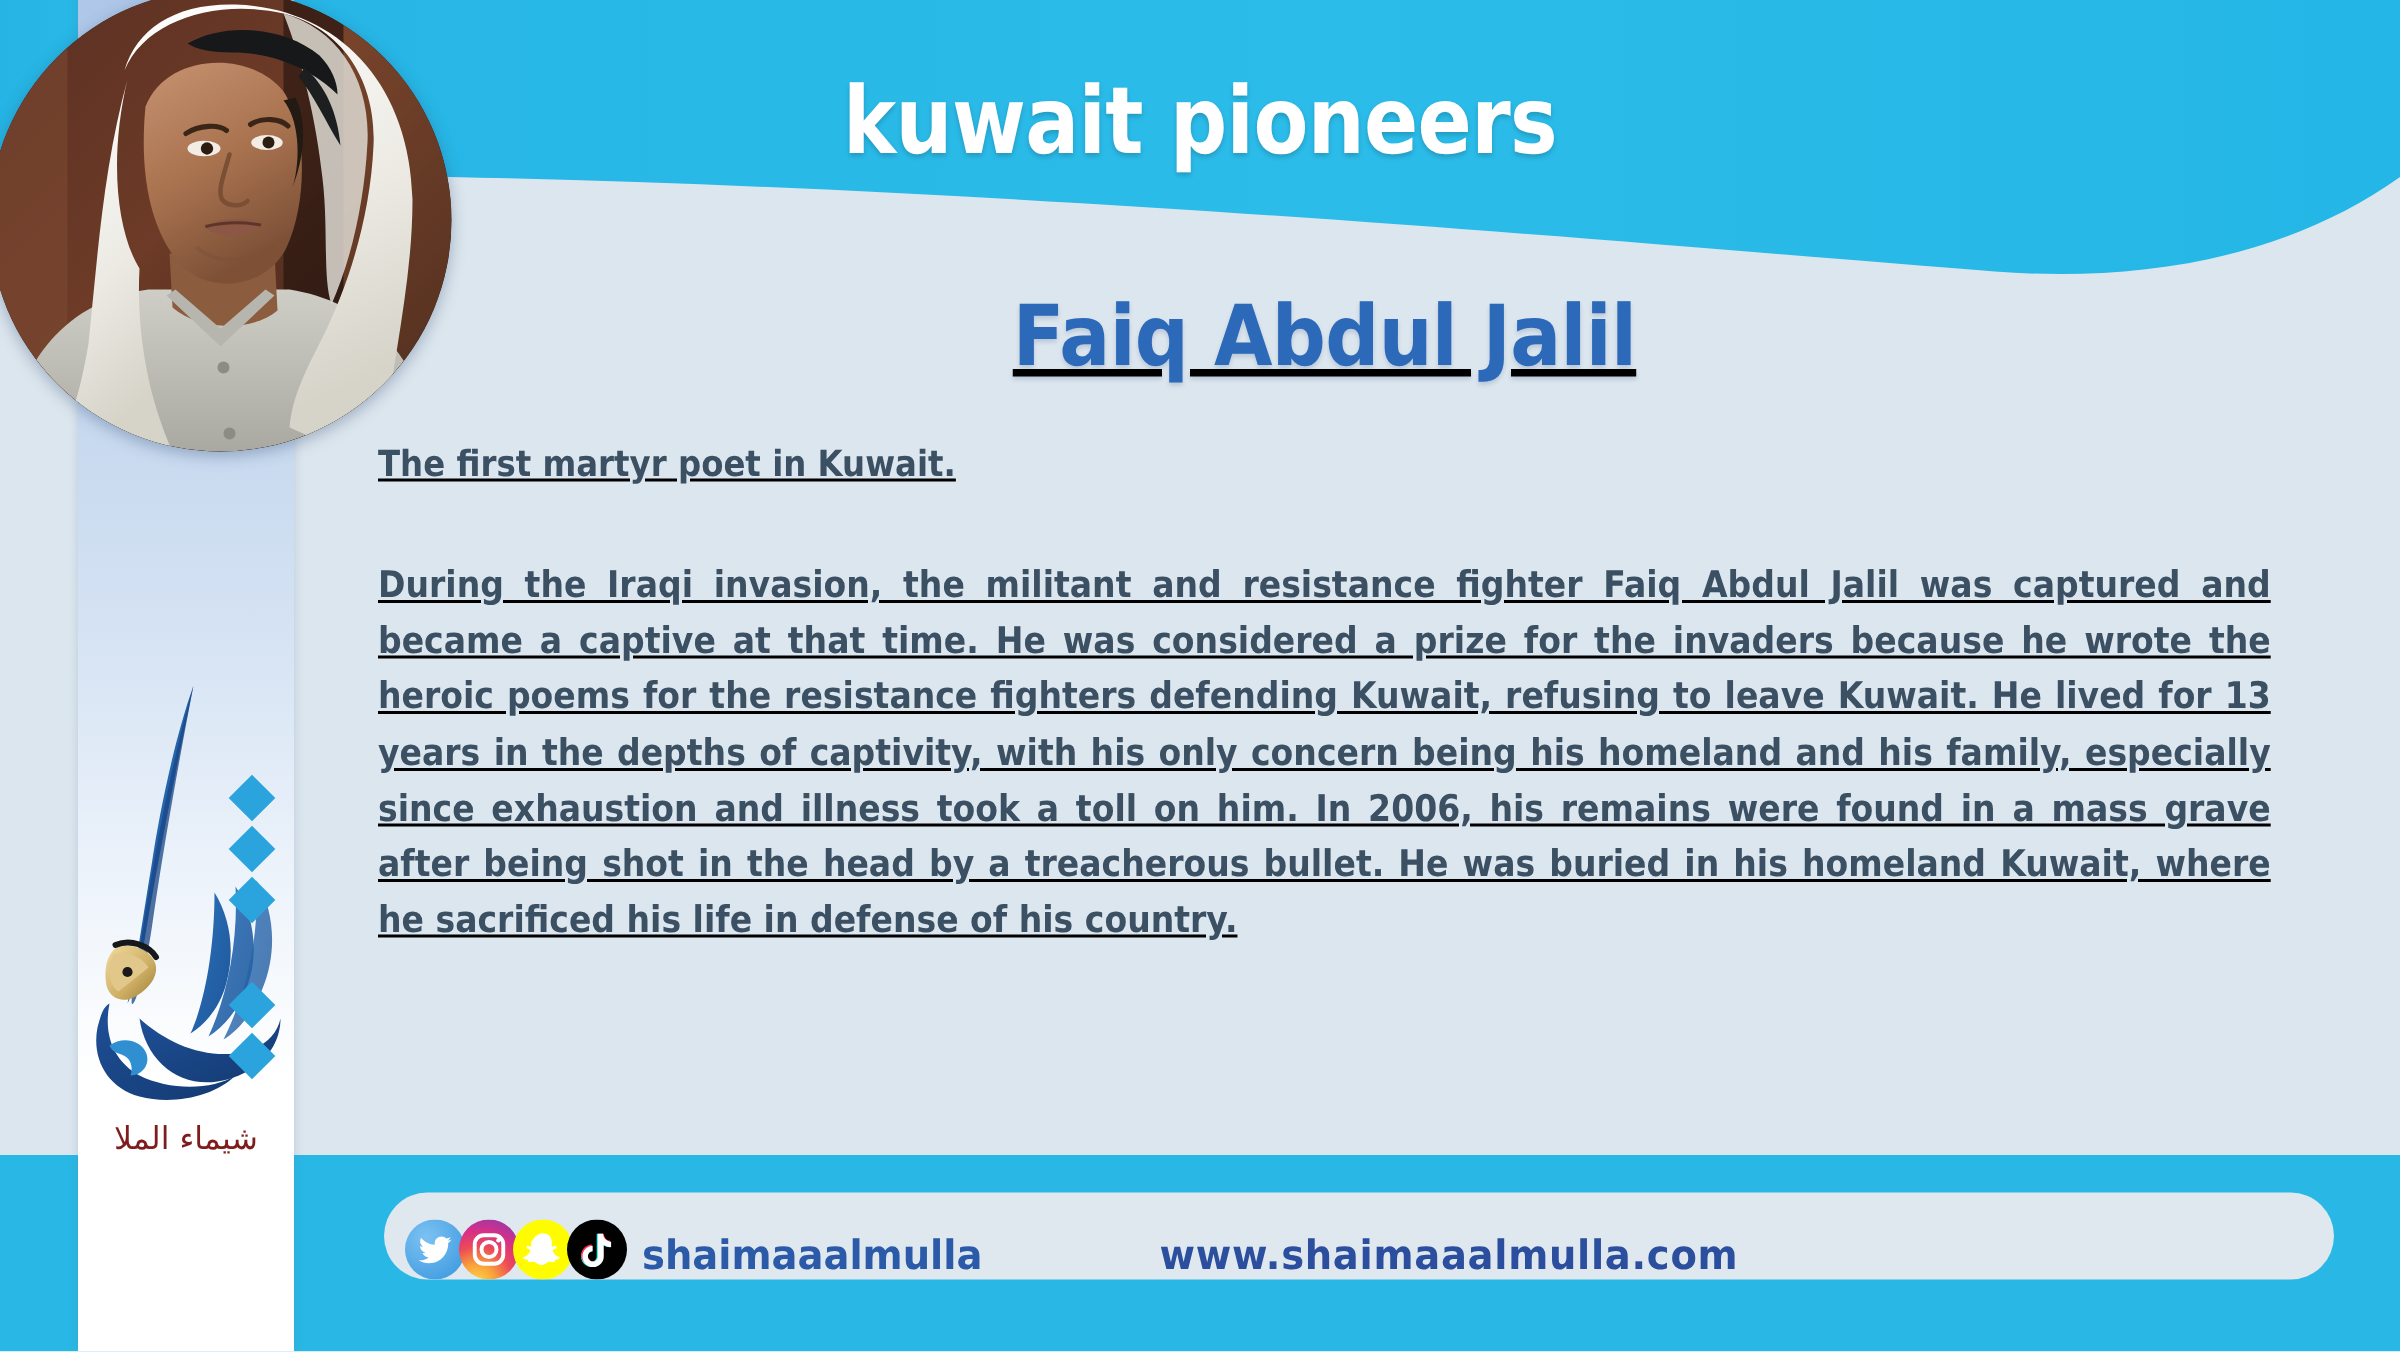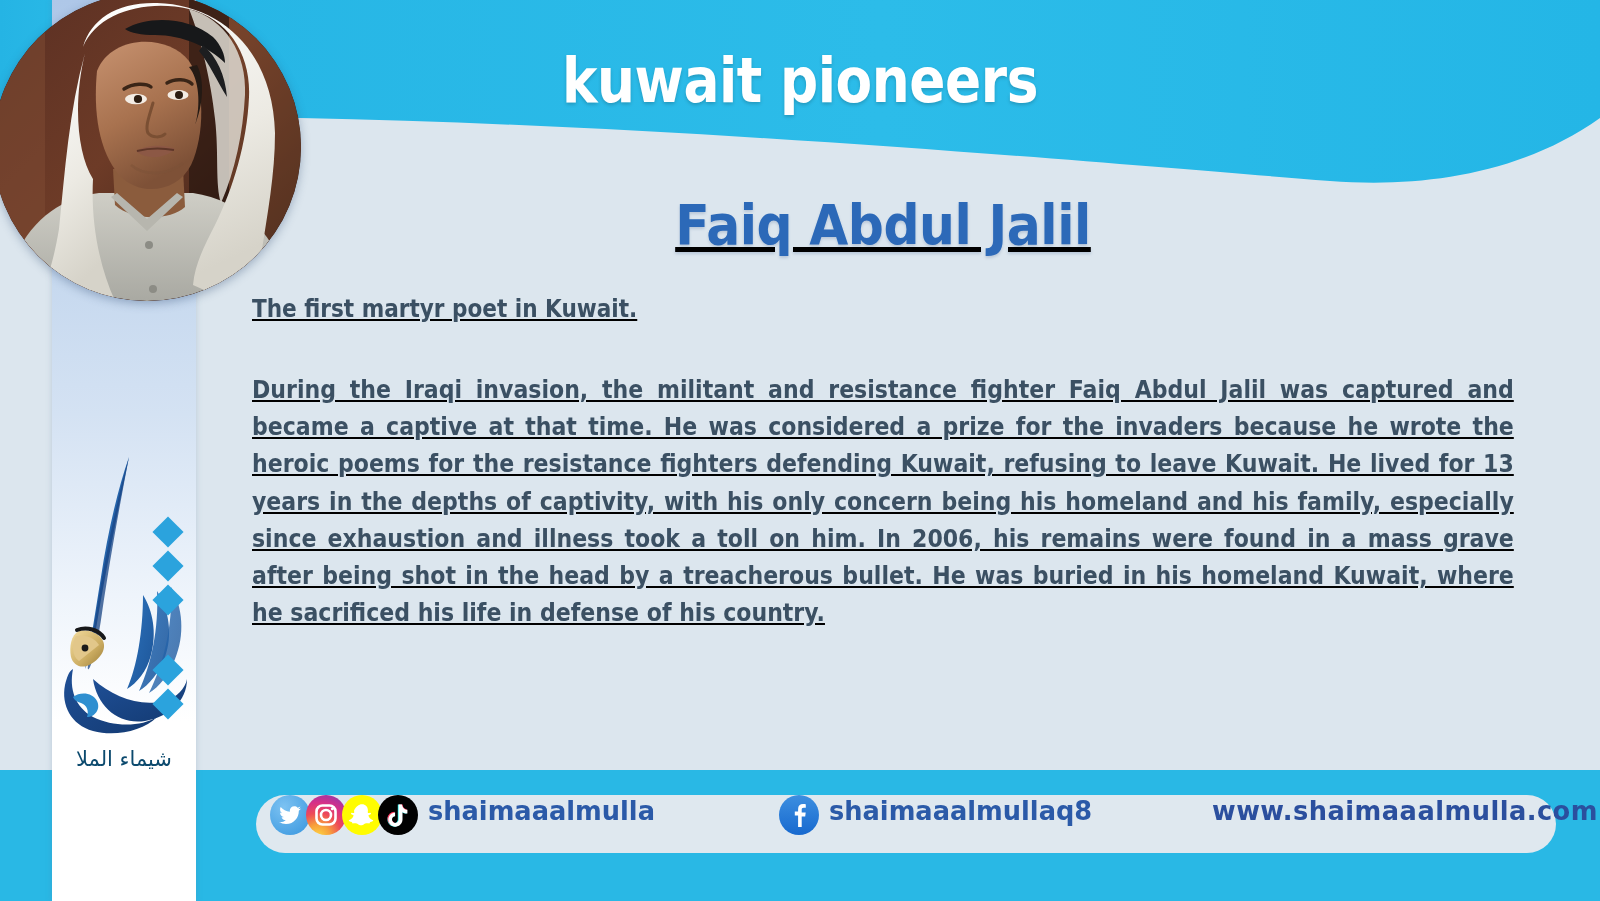--- a/index.html
+++ b/index.html
@@ -99,21 +99,21 @@
     width: 144px;
     height: 380px;
     z-index: 5;
     text-align: center;
   }
   .logo-wrap svg { display: block; margin: 0 auto; }
   .logo-arabic {
     margin-top: 2px;
     font-family: "DejaVu Sans", sans-serif;
     font-size: 21px;
-    color: #0c4a6e;
+    color: #7f1d1d;
     direction: rtl;
     letter-spacing: 1px;
   }
 
   
   .content {
     position: absolute;
     left: 252px;
     top: 196px;
     width: 1262px;
@@ -163,21 +163,21 @@
     width: 1300px;
     height: 58px;
     background: #dfe8ef;
     border-radius: 29px;
     z-index: 5;
     display: flex;
     align-items: center;
   }
   .fgroup {
     display: flex;
-    align-items: flex-start;
+    align-items: flex-end;
     height: 58px;
   }
   .fgroup.g1 { margin-left: 14px; }
   .fgroup.g2 { margin-left: 112px; }
   .fgroup.g3 { margin-left: 106px; }
 
   .icon-row { display: flex; align-items: center; }
   .sicon {
     width: 40px;
     height: 40px;
@@ -417,36 +417,20 @@
                      c3.9,0,7.1-3.2,7.1-7.1v-7.7c1.4,1,3.1,1.6,4.9,1.6v-3.7C27.4,14.8,24.6,12.4,24.6,9.5z" fill="#fe2c55"></path>
             <path d="M24,9.5h-3.4v15.1c0,1.9-1.5,3.4-3.3,3.4c-1.8,0-3.3-1.5-3.3-3.4c0-1.8,1.3-3.3,3.1-3.4v-3.7
                      c-3.8,0.2-6.8,3.3-6.8,7.1c0,3.9,3.2,7.1,7.1,7.1c3.9,0,7.1-3.2,7.1-7.1v-7.7c1.4,1,3.1,1.6,4.9,1.6
                      v-3.7C26.7,14.8,24.2,12.4,24,9.5z" fill="#ffffff"></path>
           </svg>
         </span>
       </div>
       <span class="handle">shaimaaalmulla</span>
     </div>
 
-    <div class="fgroup g2">
-      <span class="sicon">
-        <svg width="40" height="40" viewBox="0 0 40 40" xmlns="http://www.w3.org/2000/svg">
-          <defs>
-              <linearGradient id="fbG" x1="0" y1="0" x2="0" y2="1">
-            <stop offset="0%" stop-color="#3d8fe0"></stop>
-                <stop offset="100%" stop-color="#1769cf"></stop>
-          </linearGradient>
-            </defs>
-          <circle cx="20" cy="20" r="20" fill="url(#fbG)"></circle>
-          <path d="M22.7,32V21.5h3.5l0.5-4.1h-4v-2.6c0-1.2,0.3-2,2-2h2.1V9.2C26.4,9.1,25.3,9,24,9
-                   c-2.9,0-4.9,1.8-4.9,5v2.4h-3.3v4.1h3.3V32H22.7z" fill="#ffffff"></path>
-        </svg>
-      </span>
-      <span class="handle">shaimaaalmullaq8</span>
-    </div>
 
     <div class="fgroup g3">
       <span class="handle web">www.shaimaaalmulla.com</span>
     </div>
 
   </div>
 
 </div>
 
 </body></html>

